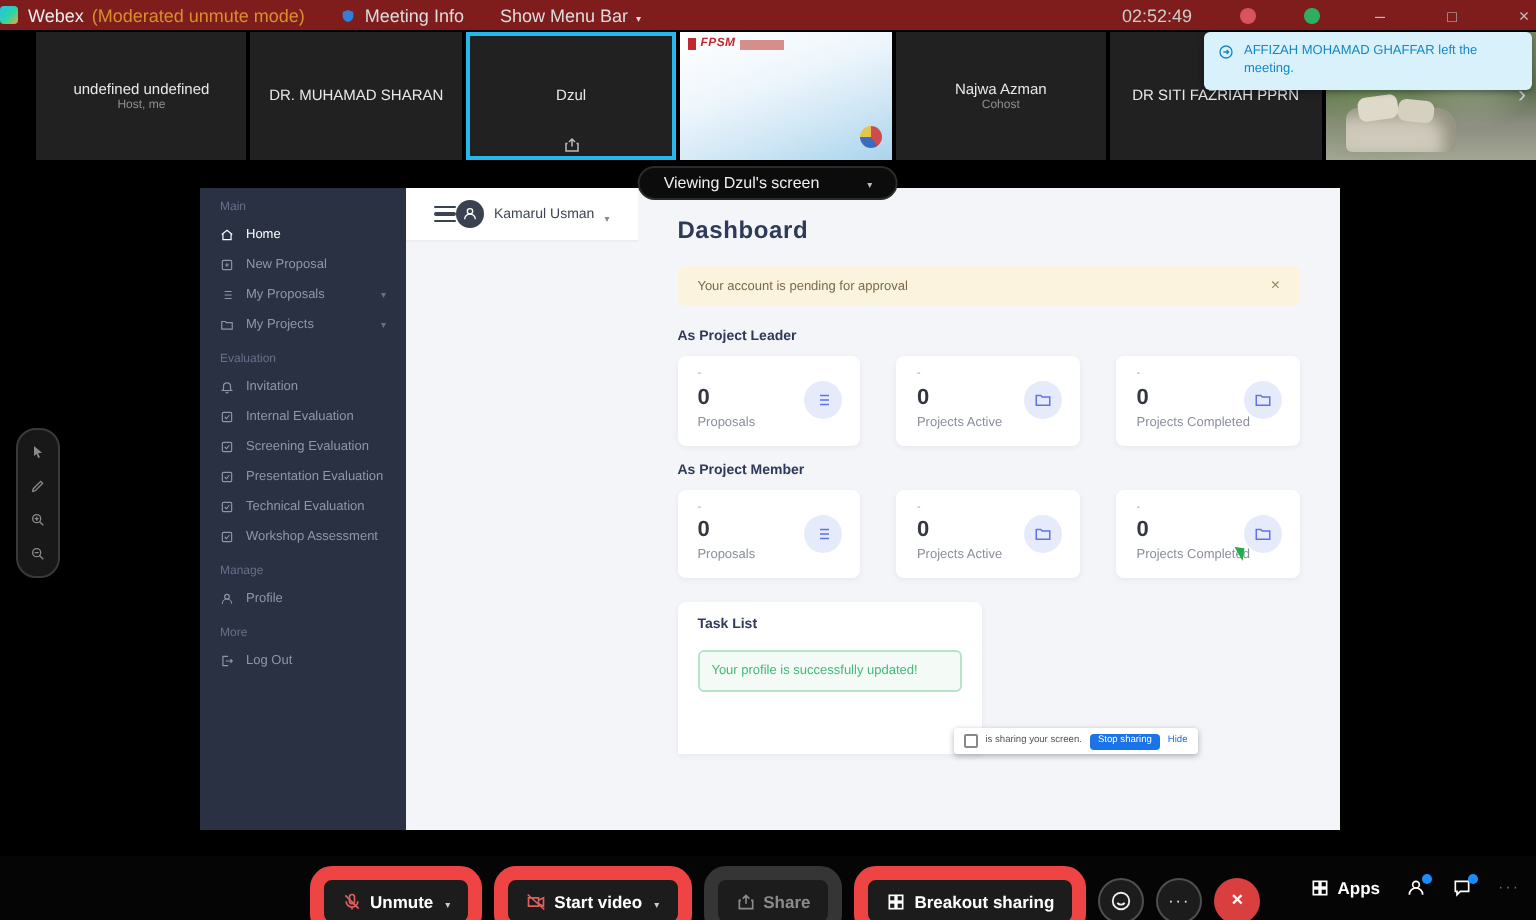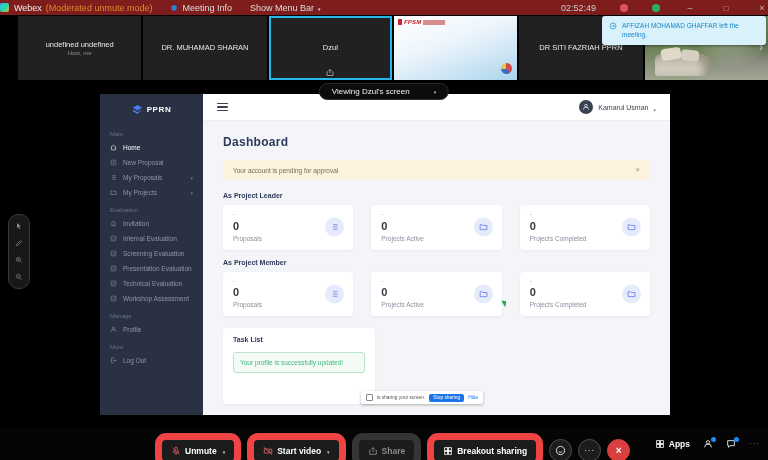--- a/index.html
+++ b/index.html
@@ -83,21 +83,21 @@
   .brandrow{height:30px;display:flex;align-items:center;justify-content:center;gap:4px;flex:none;}
   .brandrow svg{width:11px;height:11px;fill:#4c7ef3;stroke:none;}
   .brandname{color:#fff;font-weight:bold;font-size:8px;letter-spacing:.6px;}
   .ssec{padding:7px 10px 3px;font-size:6px;color:#677089;}
   .sitem{display:flex;align-items:center;gap:6px;padding:4px 10px;cursor:pointer;}
   .sitem svg{width:7px;height:7px;stroke:currentColor;fill:none;stroke-width:2;flex:none;}
   .sitem .slab{font-size:6.5px;white-space:nowrap;}
   .sitem .schev{margin-left:auto;font-size:5px;color:#677089;}
   .sitem.active{color:#fff;}
 
-  .appmain{flex:1;display:flex;flex-direction:column;background:#f4f5f9;min-width:0;}
+  .appmain{flex:1;display:flex;flex-direction:row;background:#f4f5f9;min-width:0;}
   .apptopbar{height:26px;background:#fff;display:flex;align-items:center;padding:0 14px;flex:none;
              border-bottom:1px solid #ececf1;}
   .burger{width:11px;display:flex;flex-direction:column;gap:2px;}
   .burger i{display:block;height:1.6px;background:#3b4250;border-radius:1px;}
   .userbox{margin-left:auto;display:flex;align-items:center;gap:5px;}
   .avatar{width:14px;height:14px;border-radius:50%;background:#3a4150;display:flex;align-items:center;
           justify-content:center;}
   .avatar svg{width:8px;height:8px;stroke:#fff;fill:none;stroke-width:2;}
   .uname{font-size:7px;color:#3b4250;}
   .userbox .g-chevdown-sm{color:#8a8a8a;}
@@ -281,20 +281,24 @@
     </div>
     <div class="thumb thumb-slide">
       <span class="slide-logo">
         <span class="mark"></span>
         <span class="word">FPSM</span>
         <span class="bar"></span>
       </span>
       <span class="slide-anniv"></span>
     </div>
     <div class="thumb">
+      <span class="tname">Najwa Azman</span>
+      <span class="trole">Cohost</span>
+    </div>
+    <div class="thumb">
       <span class="tname">DR SITI FAZRIAH PPRN</span>
     </div>
     <div class="thumb thumb-video">
       <span class="couch"></span>
     </div>
   </div>
   <div class="strip-next g-next"></div>
 
   <div class="leave-toast">
     <svg>
@@ -320,26 +324,20 @@
           <use href="#i-zin"></use>
         </svg>
       <svg>
           <use href="#i-zout"></use>
         </svg>
     </div>
 
     <div class="appwin">
 
       <aside class="sidebar">
-        <div class="brandrow">
-          <svg>
-              <use href="#i-layers"></use>
-            </svg>
-          <span class="brandname">PPRN</span>
-        </div>
 
         <div class="ssec">Main</div>
         <div class="sitem active">
           <svg>
               <use href="#i-home"></use>
             </svg>
           <span class="slab">Home</span>
         </div>
         <div class="sitem">
           <svg>

